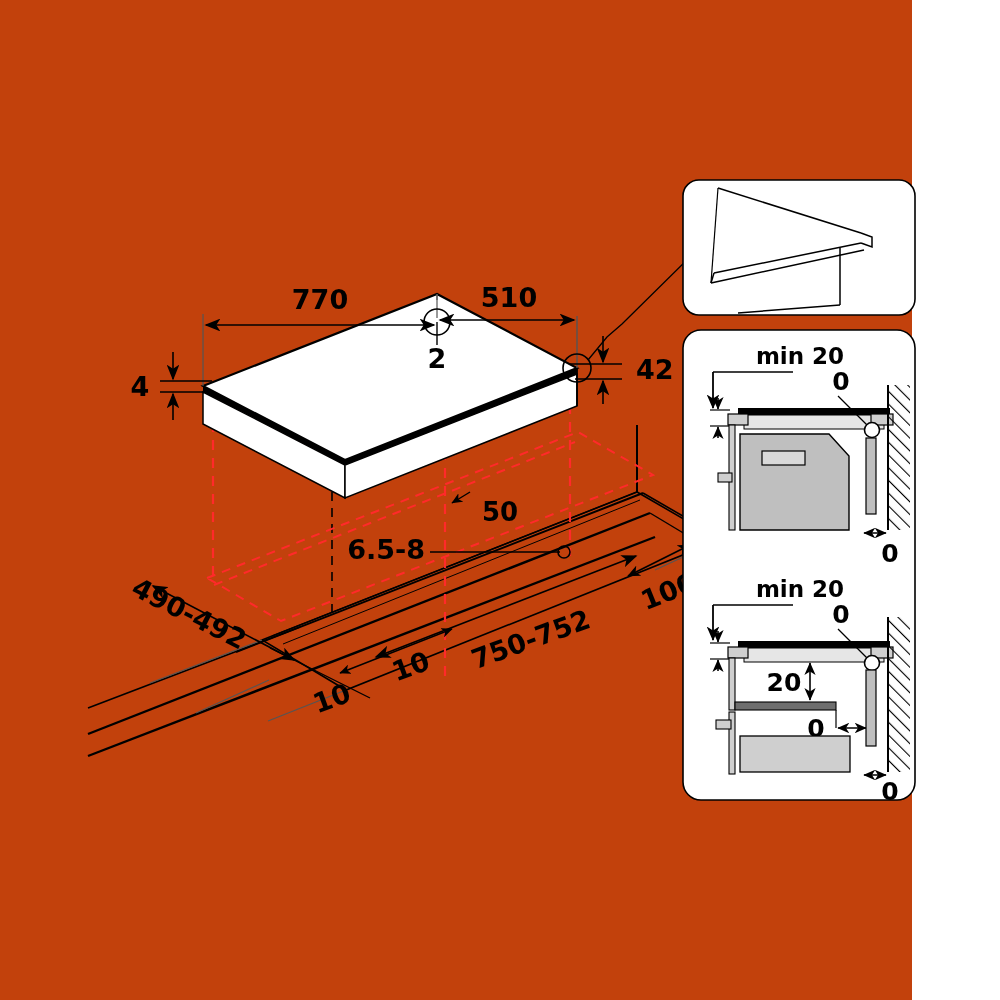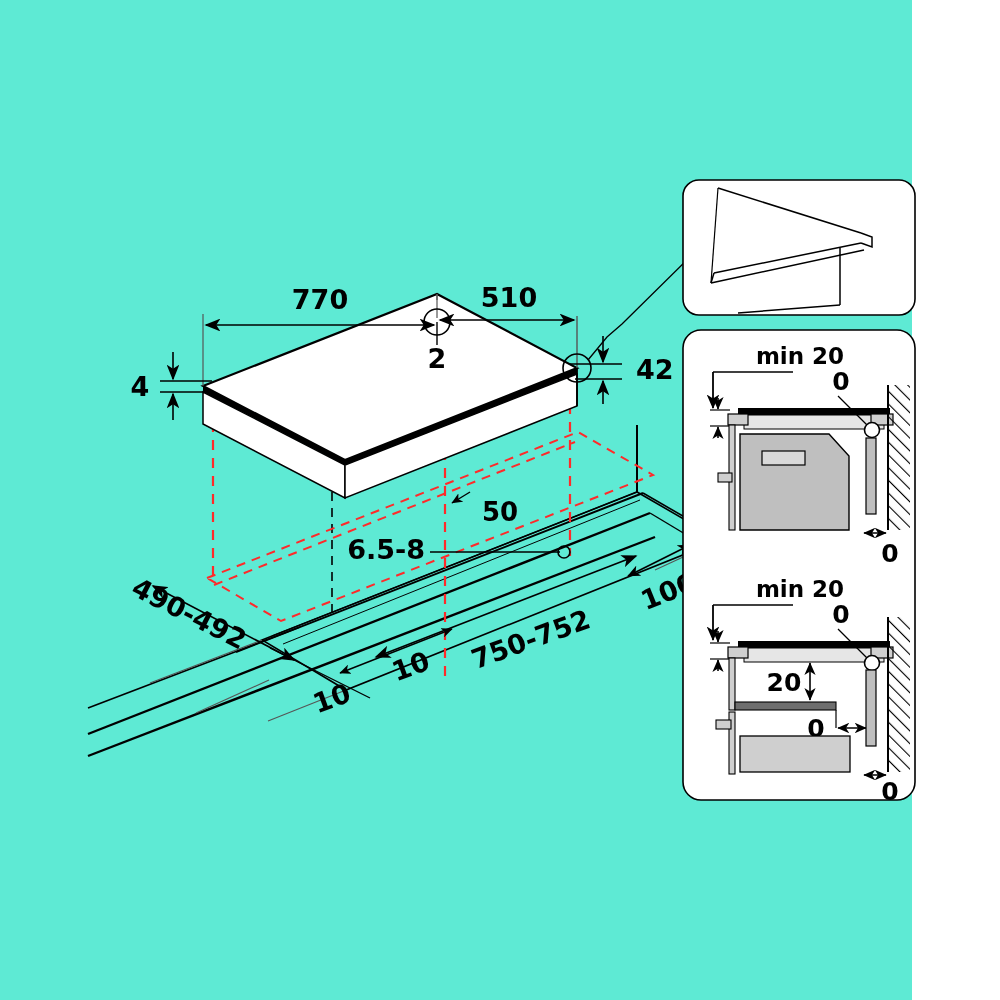--- a/index.html
+++ b/index.html
@@ -1,18 +1,18 @@
 <!DOCTYPE html>
 <html><head>
 <meta charset="utf-8">
 <style>
   html,body{margin:0;padding:0;background:#ffffff;}
   body{width:1000px;height:1000px;overflow:hidden;
        font-family:"DejaVu Sans","Liberation Sans",sans-serif;}
-  #sheet{position:relative;width:912px;height:1000px;background:#5eead4;}
+  #sheet{position:relative;width:912px;height:1000px;background:#c2410c;}
   svg{display:block;}
   .dimtext{font-family:"DejaVu Sans","Liberation Sans",sans-serif;
            font-weight:bold;fill:#000;}
 </style>
 </head>
 <body>
 
 <div id="sheet">
 <svg width="1000" height="1000" viewBox="0 0 1000 1000">
 

